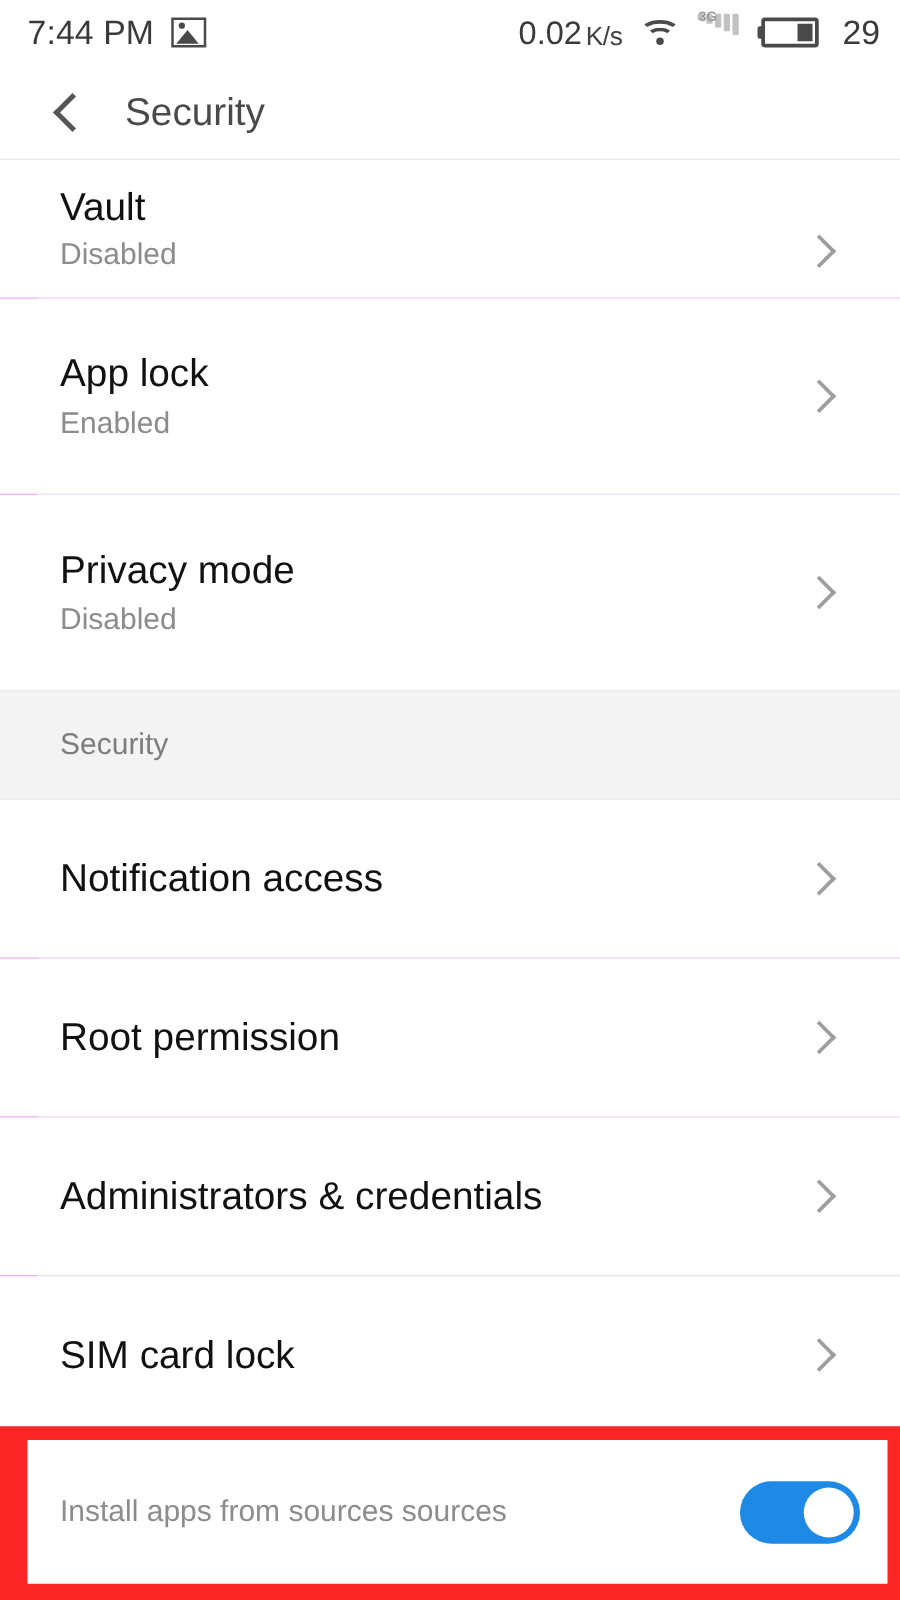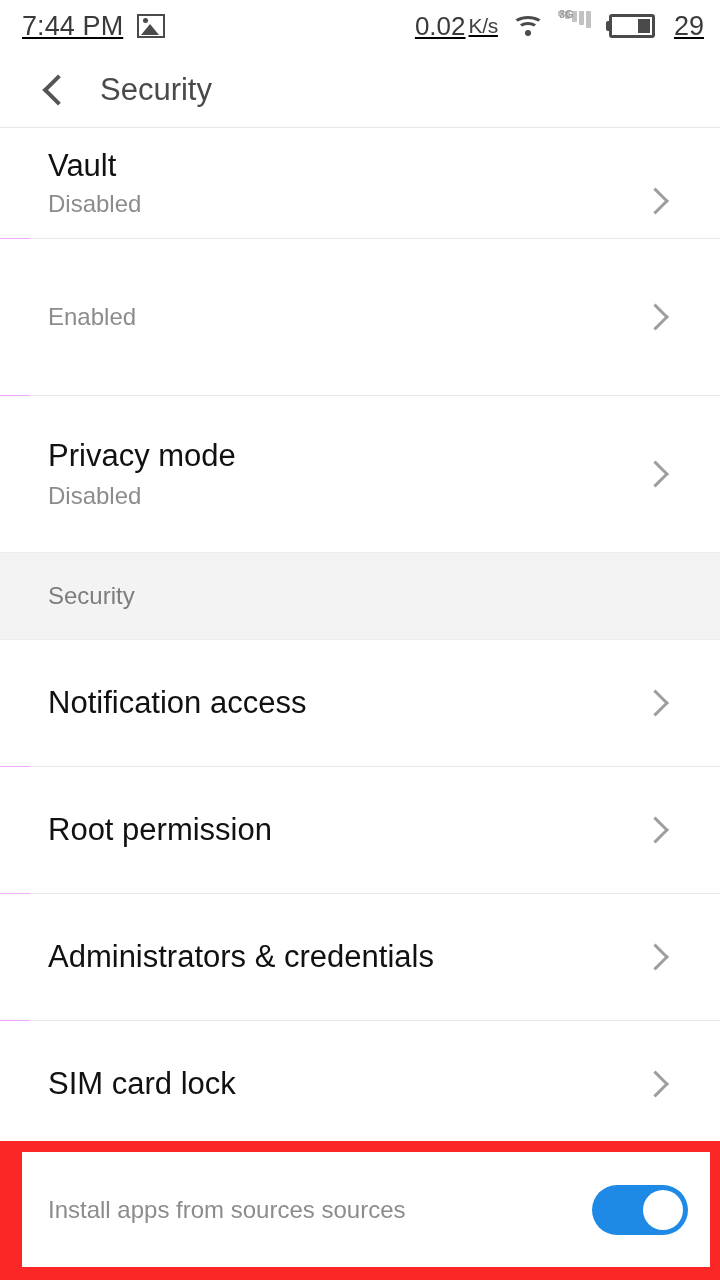--- a/index.html
+++ b/index.html
@@ -16,21 +16,20 @@
   }
 
   
   .status-bar {
     height: 52px;
     background: #ffffff;
     display: flex;
     align-items: center;
     padding: 0 16px 0 22px;
     box-sizing: border-box;
-    text-decoration: underline;
   }
   .status-left {
     display: flex;
     align-items: center;
     gap: 14px;
   }
   .status-clock {
     font-size: 27px;
     color: #3a3a3a;
     letter-spacing: 0.1px;
@@ -70,21 +69,21 @@
   .status-right {
     margin-left: auto;
     display: flex;
     align-items: center;
     gap: 15px;
   }
   .net-speed {
     font-size: 26px;
     color: #3a3a3a;
     display: flex;
-    align-items: center;
+    align-items: flex-end;
     gap: 3px;
     white-space: nowrap;
   }
   .net-speed .unit {
     font-size: 21px;
     color: #404040;
     letter-spacing: -0.3px;
   }
 
   
@@ -384,20 +383,21 @@
     <div class="row-texts">
       <span class="row-title">Vault</span>
       <span class="row-sub">Disabled</span>
     </div>
     <span class="row-chevron"></span>
   </div>
   <div class="divider"></div>
 
   <div class="row two-line">
     <div class="row-texts">
+      <span class="row-title">App lock</span>
       <span class="row-sub">Enabled</span>
     </div>
     <span class="row-chevron"></span>
   </div>
   <div class="divider"></div>
 
   <div class="row two-line">
     <div class="row-texts">
       <span class="row-title">Privacy mode</span>
       <span class="row-sub">Disabled</span>

